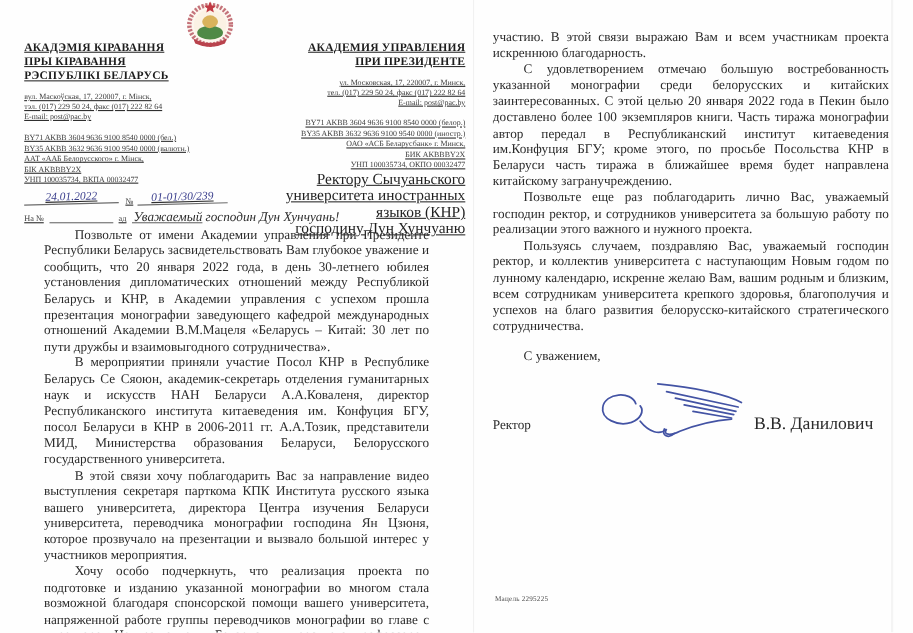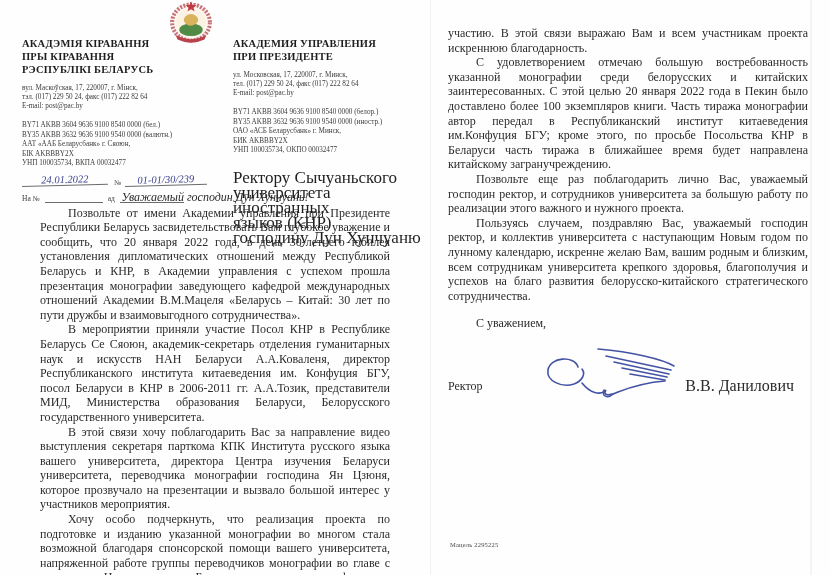--- a/index.html
+++ b/index.html
@@ -11,42 +11,42 @@
   }
   .sheet{position:relative;width:830px;height:575px;background:#fefefe;}
   .page{position:absolute;top:0;height:575px;overflow:hidden;}
   .page-left{left:0;width:424px;}
   .page-right{left:448px;width:366px;}
   .divider{position:absolute;left:430px;top:0;width:1px;height:575px;background:rgba(0,0,0,0.05);}
   .edge-shadow{position:absolute;right:2px;top:0;width:2px;height:575px;background:rgba(0,0,0,0.04);}
 
   
   .emblem{position:absolute;left:164px;top:0px;}
-  .lh{position:absolute;top:37px;}
+  .lh{position:absolute;top:37px;text-decoration:underline;}
   .lh-by{left:22px;width:198px;}
-  .lh-ru{left:233px;width:190px;}
+  .lh-ru{left:233px;width:190px;text-align:right;}
   .lh-title{font-weight:bold;font-size:10.5px;line-height:13px;letter-spacing:.2px;color:#1d1d1d;}
   .lh-addr{margin-top:8px;font-size:7.2px;line-height:9px;color:#3c3c3c;}
   .lh-bank{margin-top:10px;font-size:7.2px;line-height:9.6px;color:#3c3c3c;}
 
   .ref-row{margin-top:6px;font-size:7.5px;color:#3c3c3c;display:flex;align-items:flex-end;}
   .hw{
     font-style:italic;color:#3b3f8d;font-size:10.5px;line-height:11px;
     border-bottom:1px solid #6b6b6b;text-align:center;display:inline-block;
     transform:rotate(-1.5deg);transform-origin:left bottom;
   }
   .hw-date{width:86px;}
   .no-label{margin:0 4px 0 6px;}
   .hw-num{width:82px;}
   .reply-row{margin-top:7px;font-size:7.5px;color:#3c3c3c;display:flex;align-items:flex-start;}
   .blank{display:inline-block;border-bottom:1px solid #6b6b6b;height:8px;}
   .blank-1{width:58px;margin:0 5px;}
   .blank-2{width:64px;margin-left:5px;}
 
-  .addressee{margin-top:14px;font-size:17px;line-height:15px;color:#1f1f1f;}
+  .addressee{font-size:14px;line-height:15px;color:#1f1f1f;}
 
   
   .body-text{position:absolute;font-size:12px;line-height:14.6px;text-align:justify;color:#2b2b2b;}
   .body-1{left:40px;top:190px;width:350px;}
   .body-2{left:0px;top:26px;width:360px;}
   .salutation{text-align:center;margin:0 0 1px 0;font-style:italic;}
   .para{margin:0;text-indent:28px;}
   .para.no-indent{text-indent:0;}
   .para.flow-out{text-align-last:justify;}
 
@@ -83,21 +83,21 @@
         <div>РЭСПУБЛІКІ БЕЛАРУСЬ</div>
       </div>
       <div class="lh-addr">
         <div>вул. Маскоўская, 17, 220007, г. Мінск,</div>
         <div>тэл. (017) 229 50 24, факс (017) 222 82 64</div>
         <div>E-mail: post@pac.by</div>
       </div>
       <div class="lh-bank">
         <div>BY71 AKBB 3604 9636 9100 8540 0000 (бел.)</div>
         <div>BY35 AKBB 3632 9636 9100 9540 0000 (валютн.)</div>
-        <div>ААТ «ААБ Беларусбанк» г. Сяоюн,</div>
+        <div>ААТ «ААБ Белорусского» г. Мінск,</div>
         <div>БІК AKBBBY2X</div>
         <div>УНП 100035734, ВКПА 00032477</div>
       </div>
       <div class="ref-row">
         <span class="hw hw-date">24.01.2022</span>
         <span class="no-label">№</span>
         <span class="hw hw-num">01-01/30/239</span>
       </div>
       <div class="reply-row">
         <span>На №</span>

